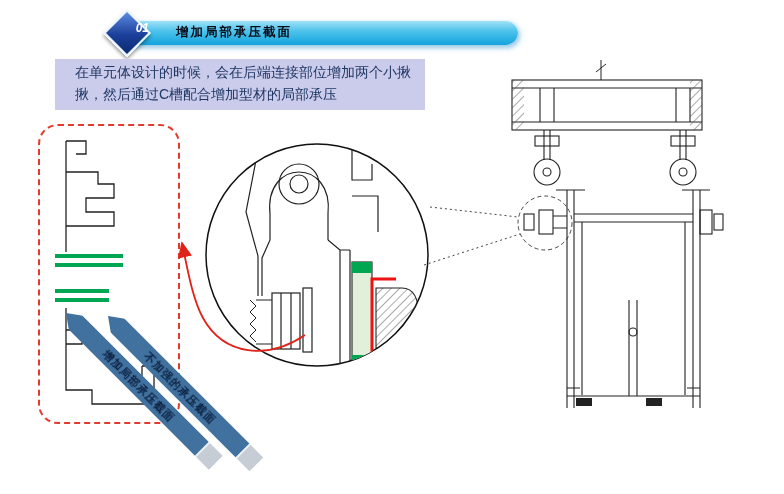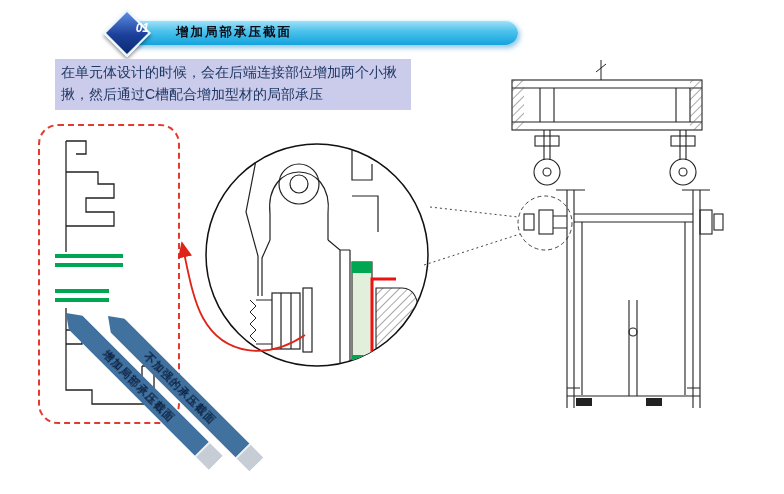--- a/index.html
+++ b/index.html
@@ -27,21 +27,21 @@
     box-shadow:2px 2px 4px rgba(0,0,0,.38);
   }
   .diamond-num {
     position:absolute; left:105px; top:21px; width:44px; text-align:right;
     color:#ffffff; font-size:12px; font-weight:bold; font-style:italic; z-index:3;
   }
 
   
   .intro {
     position:absolute; left:55px; top:59px; width:344px;
-    background:#cbcbeb; padding:3px 6px 5px 6px;
+    background:#cbcbeb; padding:3px 6px 5px 20px;
     font-size:14px; line-height:1.55; color:#1f3864; font-weight:500;
   }
 
   
   .dashed-box {
     position:absolute; left:38px; top:124px; width:138px; height:296px;
     border:2px dashed #e23b2e; border-radius:20px; background:#ffffff;
   }
 
   

